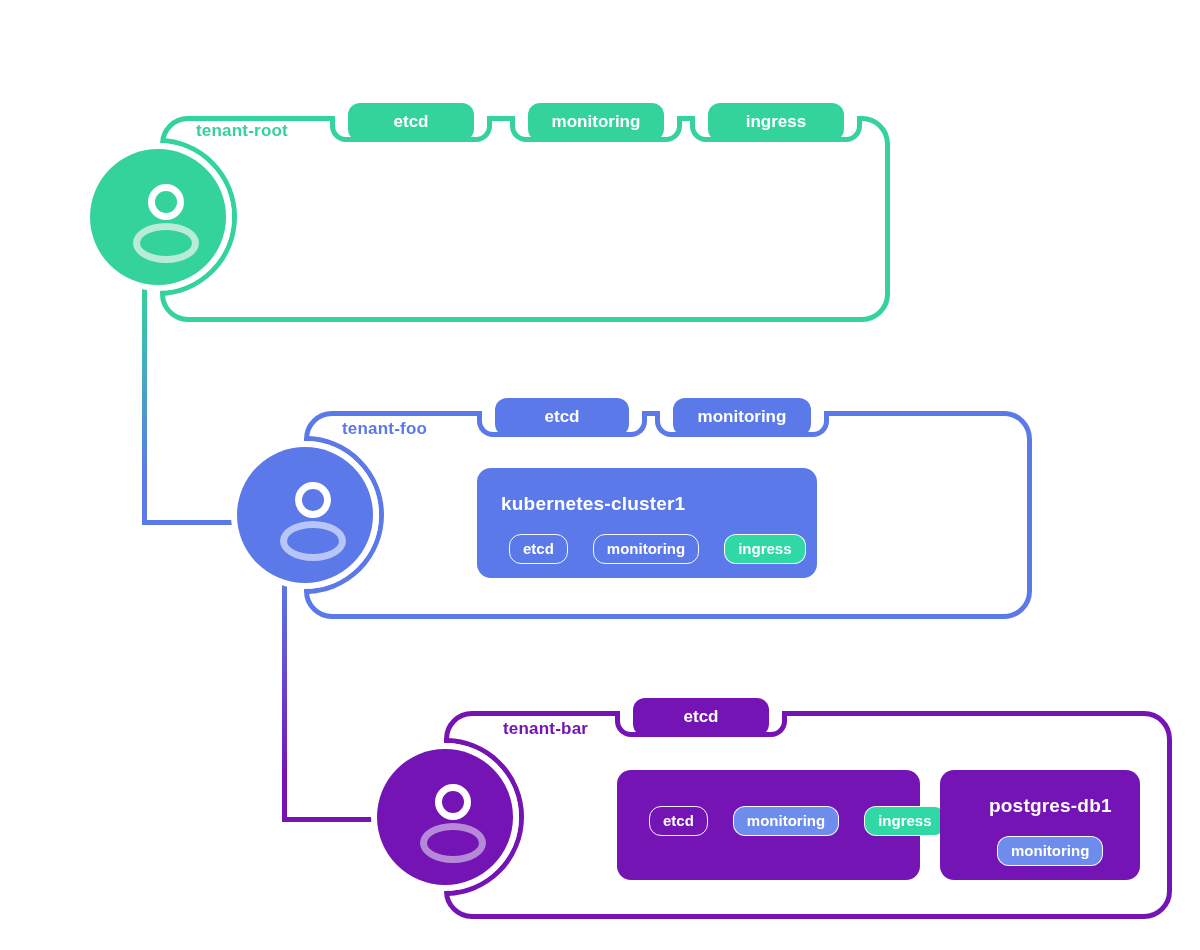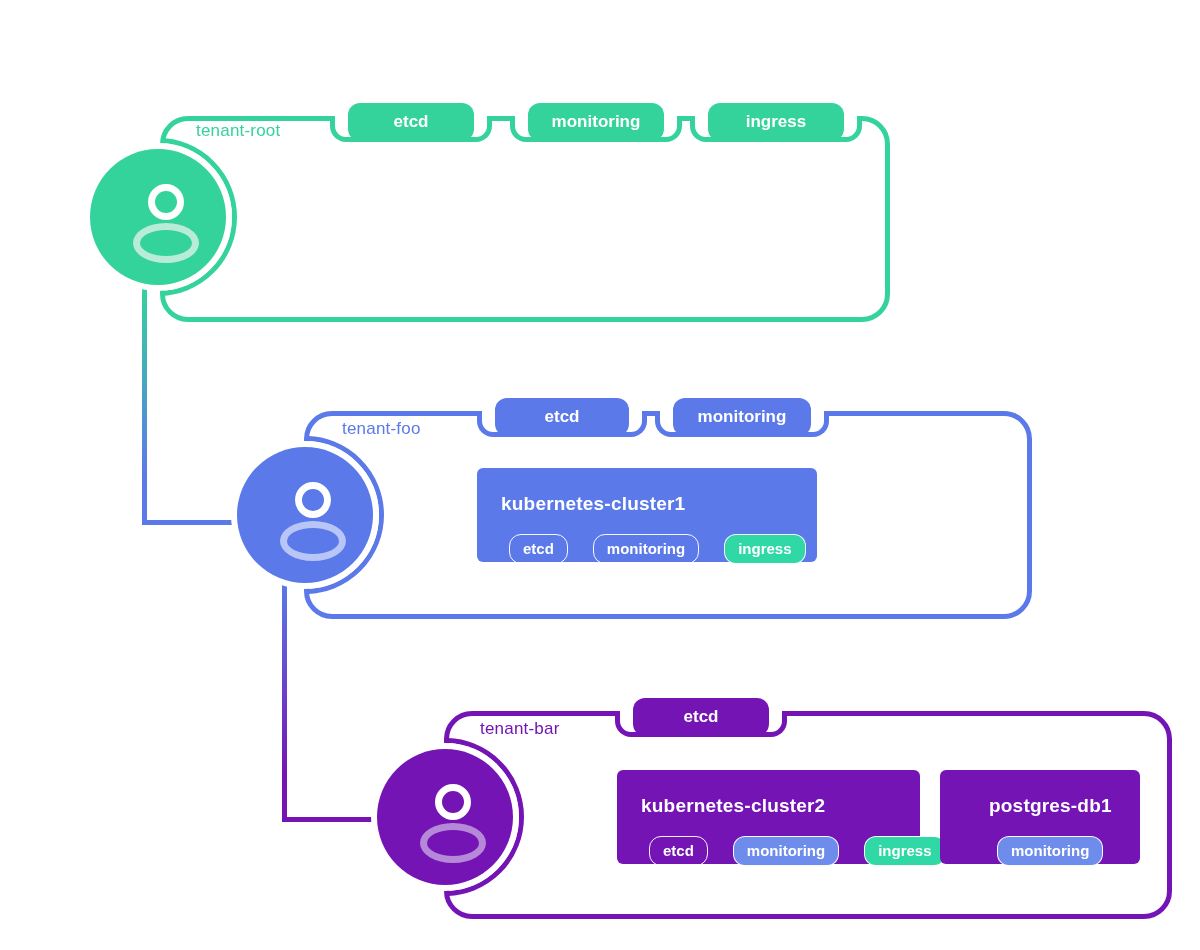--- a/index.html
+++ b/index.html
@@ -13,21 +13,21 @@
 
   
   .c-root { --col:#34d39b; --light:#b9ecd8; }
   .c-foo  { --col:#5b79e9; --light:#b7c6f7; }
   .c-bar  { --col:#7514b5; --light:#b689d8; }
 
   
   .box { border:5px solid var(--col); border-radius:28px; background:transparent; z-index:2; }
 
   
-  .title { color:var(--col); font-size:17px; font-weight:400; z-index:5; letter-spacing:.2px; }
+  .title { color:var(--col); font-size:17px; font-weight:700; z-index:5; letter-spacing:.2px; }
 
   
   .cradle {
     height:26px; background:#fff; z-index:3;
     border-left:5px solid var(--col); border-right:5px solid var(--col); border-bottom:5px solid var(--col);
     border-radius:0 0 16px 16px;
   }
   .badge {
     position:absolute; left:5px; right:5px; top:-21px; height:38px;
     background:var(--col); border-radius:12px; color:#fff; font-size:17px; font-weight:700;
@@ -48,21 +48,21 @@
   .avatar .head {
     position:absolute; left:50px; top:27px; width:36px; height:36px;
     border:7px solid #fff; border-radius:50%; display:block;
   }
   .avatar .bodyshape {
     position:absolute; left:35px; top:66px; width:66px; height:40px;
     border:7px solid var(--light); border-radius:50%; display:block;
   }
 
   
-  .card { background:var(--col); border-radius:6px; height:94px; padding:17px 16px 0 16px; z-index:3; }
+  .card { background:var(--col); border-radius:14px; height:110px; padding:17px 16px 0 16px; z-index:3; }
   .card-title { color:#fff; font-size:19px; font-weight:700; letter-spacing:.2px; }
   .pills { display:flex; gap:9px; margin-top:11px; }
   .pill {
     height:30px; line-height:27px; padding:0 13px; border-radius:12px;
     border:1.5px solid rgba(255,255,255,.95); color:#fff; font-size:15px; font-weight:700;
     white-space:nowrap; display:inline-block;
   }
   .pill.outline { background:transparent; }
   .pill.blue    { background:#6d8cec; }
   .pill.green   { background:#2fd8a4; }
@@ -135,32 +135,31 @@
     </div>
   </section>
 
   <section class="tenant c-bar">
     <div class="box" style="left:412px;top:679px;width:728px;height:208px;"></div>
 
     <div class="cradle" style="left:583px;top:679px;width:172px;">
       <div class="badge">etcd</div>
     </div>
 
-    <div class="title" style="left:448px;top:687px;">tenant-bar</div>
+    <div class="title" style="left:471px;top:687px;">tenant-bar</div>
 
     <div class="arc" style="left:334px;top:706px;"></div>
     <div class="avatar" style="left:345px;top:717px;">
       <span>
         <i class="head"></i>
         <i class="bodyshape"></i>
       </span>
     </div>
 
     <div class="card" style="left:585px;top:738px;width:303px;">
-      <div class="card-title">kubernetes-cluster2</div>
       <div class="pills">
         <span class="pill outline">etcd</span>
         <span class="pill blue">monitoring</span>
         <span class="pill green">ingress</span>
       </div>
     </div>
 
     <div class="card" style="left:908px;top:738px;width:200px;padding-left:41px;">
       <div class="card-title">postgres-db1</div>
       <div class="pills">

